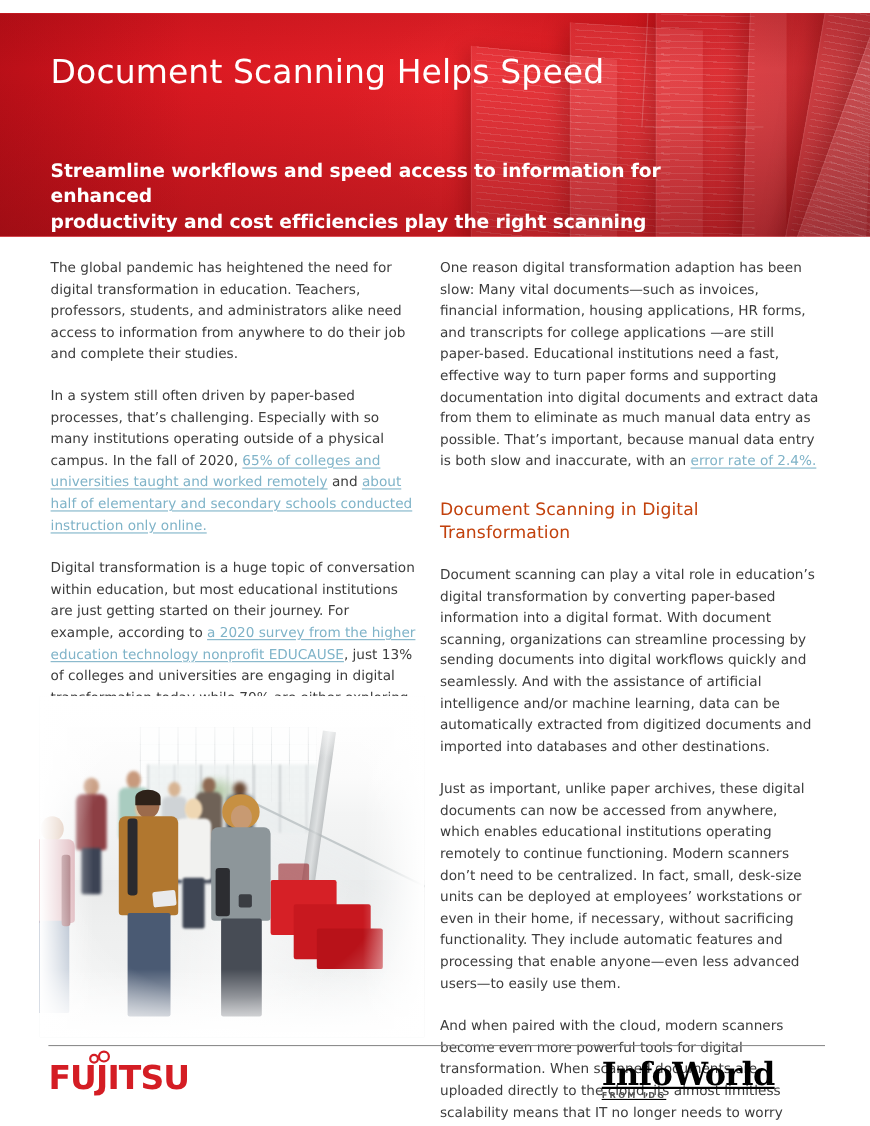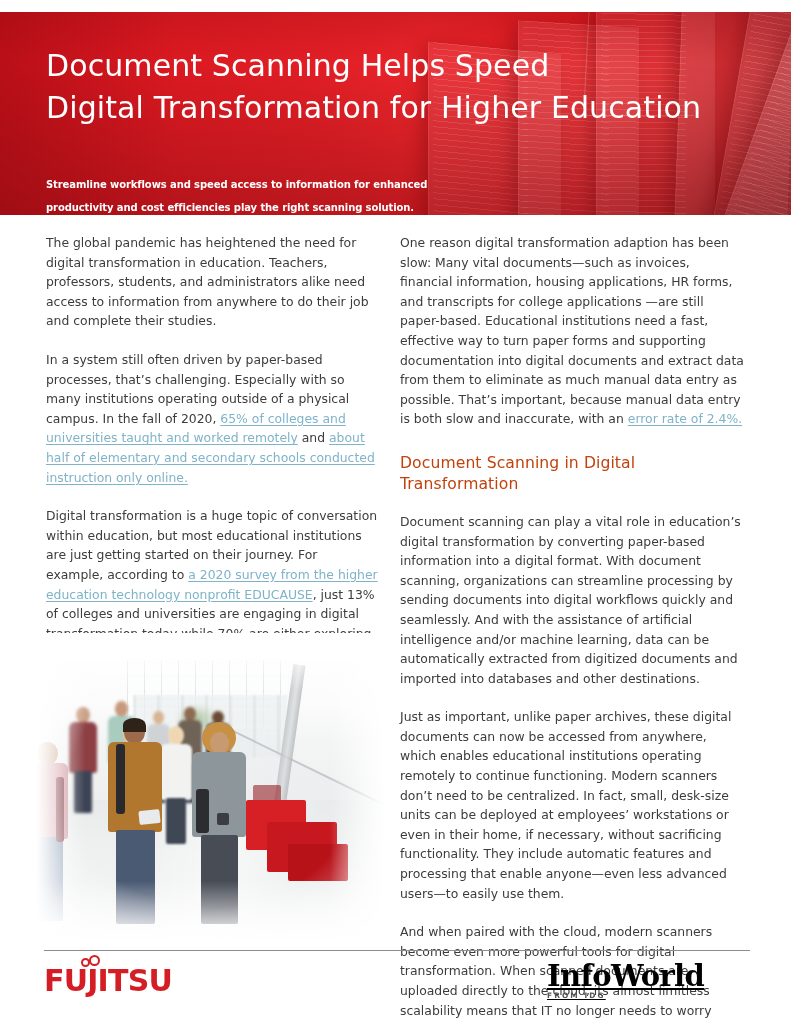--- a/index.html
+++ b/index.html
@@ -95,26 +95,25 @@
     line-height: 42px;
     font-weight: 400;
     letter-spacing: 0.1px;
     white-space: nowrap;
   }
   .banner-title .tl { display: block; }
   .banner-sub {
     position: absolute;
     top: 133px; left: 0;
     color: #ffffff;
-    font-size: 10px;
+    font-size: 17px;
     line-height: 23px;
     font-weight: 700;
     letter-spacing: -0.1px;
     width: 600px;
-    margin-top: 28px;
   }
   .banner-sub .sl { display: block; }
 
   
   .content {
     position: absolute;
     left: 0; top: 203px;
     width: 791px;
     height: 821px;
   }
@@ -310,21 +309,20 @@
     <div class="sheet s5 lined"></div>
     <div class="sheet s6 lined"></div>
     <div class="fold"></div>
     <div class="fold2"></div>
   </div>
   <div class="banner-vignette"></div>
 
   <div class="banner-inner">
     <div class="banner-title">
       <span class="tl">Document Scanning Helps Speed</span>
-      <span class="tl">Digital Transformation for Higher Education</span>
     </div>
     <div class="banner-sub">
       <span class="sl">Streamline workflows and speed access to information for enhanced</span>
       <span class="sl">productivity and cost efficiencies play the right scanning solution.</span>
     </div>
   </div>
 </div>
 
 <div class="content">
 

